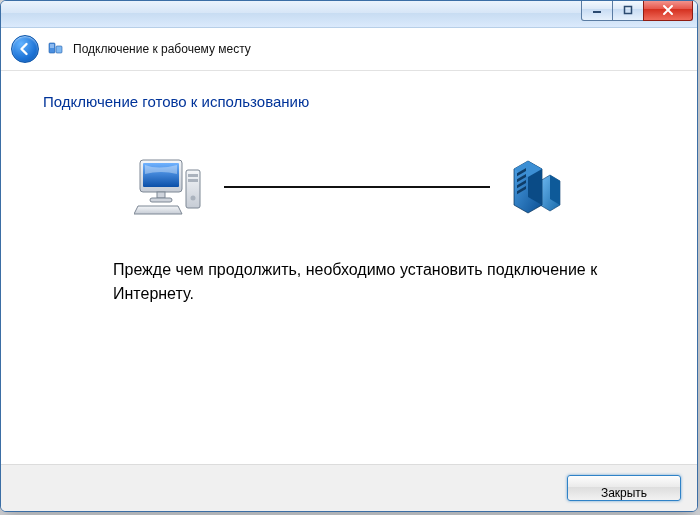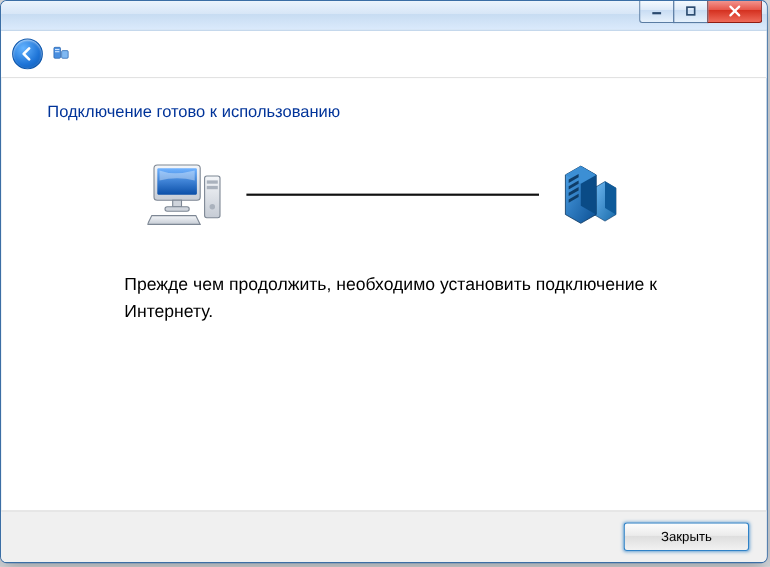--- a/index.html
+++ b/index.html
@@ -110,21 +110,21 @@
   
   .body {
     position: relative;
     padding: 22px 42px 0 42px;
     height: calc(100% - 26px - 42px - 48px);
     box-sizing: border-box;
   }
   .heading {
     font-size: 15px;
     color: #003399;
-    margin-bottom: 36px;
+    margin-bottom: 46px;
   }
   .diagram {
     display: flex;
     align-items: center;
     justify-content: center;
     gap: 20px;
     margin: 10px auto 40px auto;
     width: 430px;
   }
   .pc, .server {
@@ -161,21 +161,21 @@
     min-width: 84px;
     height: 24px;
     padding: 0 14px;
     font-size: 12px;
     color: #000;
     background: linear-gradient(180deg,#fdfdfd 0%, #ebebeb 45%, #dddddd 46%, #f2f2f2 100%);
     border: 1px solid #2f82c7;
     border-radius: 3px;
     box-shadow: 0 0 3px rgba(47,130,199,0.7);
     display: flex;
-    align-items: center;
+    align-items: flex-end;
     justify-content: center;
     cursor: default;
   }
 </style>
 </head>
 <body>
 
 <div class="desktop-blur">
   <div class="blur-shape" style="left:20px; top:6px; width:120px; height:18px;"></div>
   <div class="blur-shape" style="left:360px; top:8px; width:50px; height:16px;"></div>
@@ -213,20 +213,21 @@
       </svg>
     </div>
     <div class="header-icon">
       <svg width="18" height="18" viewBox="0 0 18 18">
         <rect x="2" y="3" width="6" height="10" rx="1" fill="#4a8fe0" stroke="#1c5aa7" stroke-width="0.6"></rect>
         <rect x="9" y="6" width="6" height="7" rx="1" fill="#7fb8f2" stroke="#1c5aa7" stroke-width="0.6"></rect>
         <rect x="3" y="4.5" width="4" height="1" fill="#cfe5ff"></rect>
         <rect x="3" y="6.5" width="4" height="1" fill="#cfe5ff"></rect>
       </svg>
     </div>
+    <div class="header-title">Подключение к рабочему месту</div>
   </div>
 
   <div class="body">
     <div class="heading">Подключение готово к использованию</div>
 
     <div class="diagram">
       <div class="pc">
         <svg width="70" height="62" viewBox="0 0 70 62">
           <defs>
             <linearGradient id="mon" x1="0" y1="0" x2="0" y2="1">

